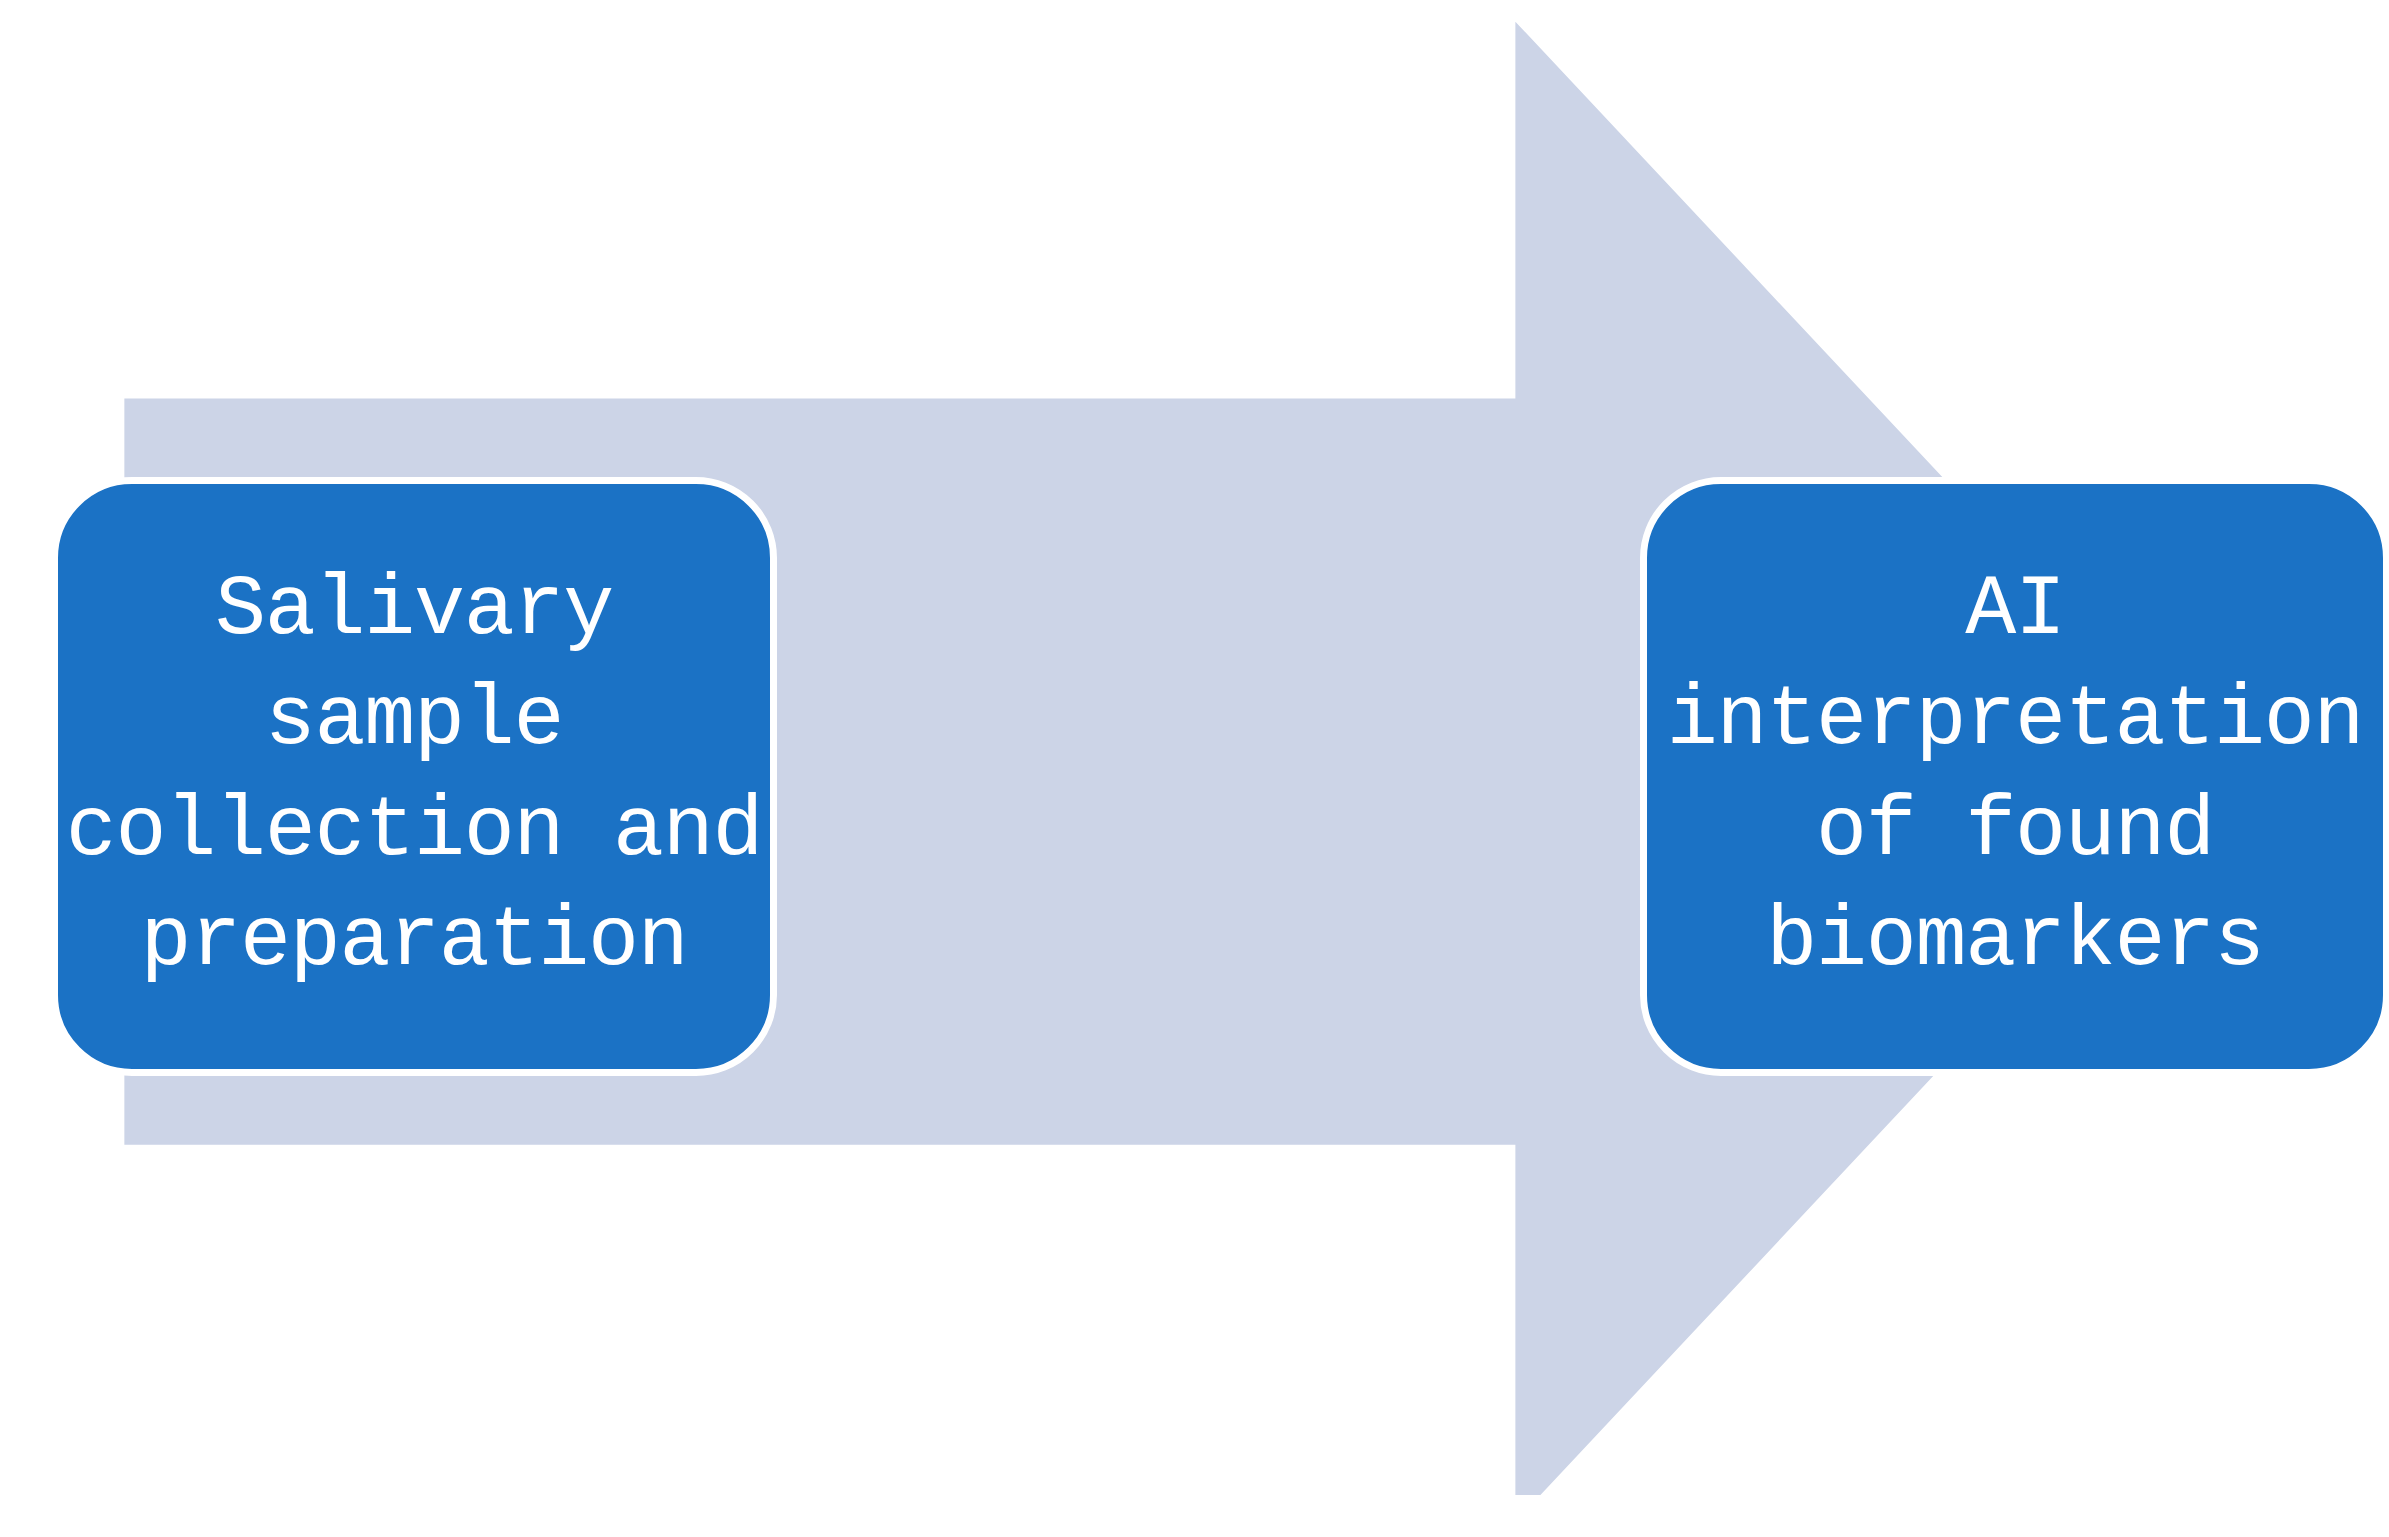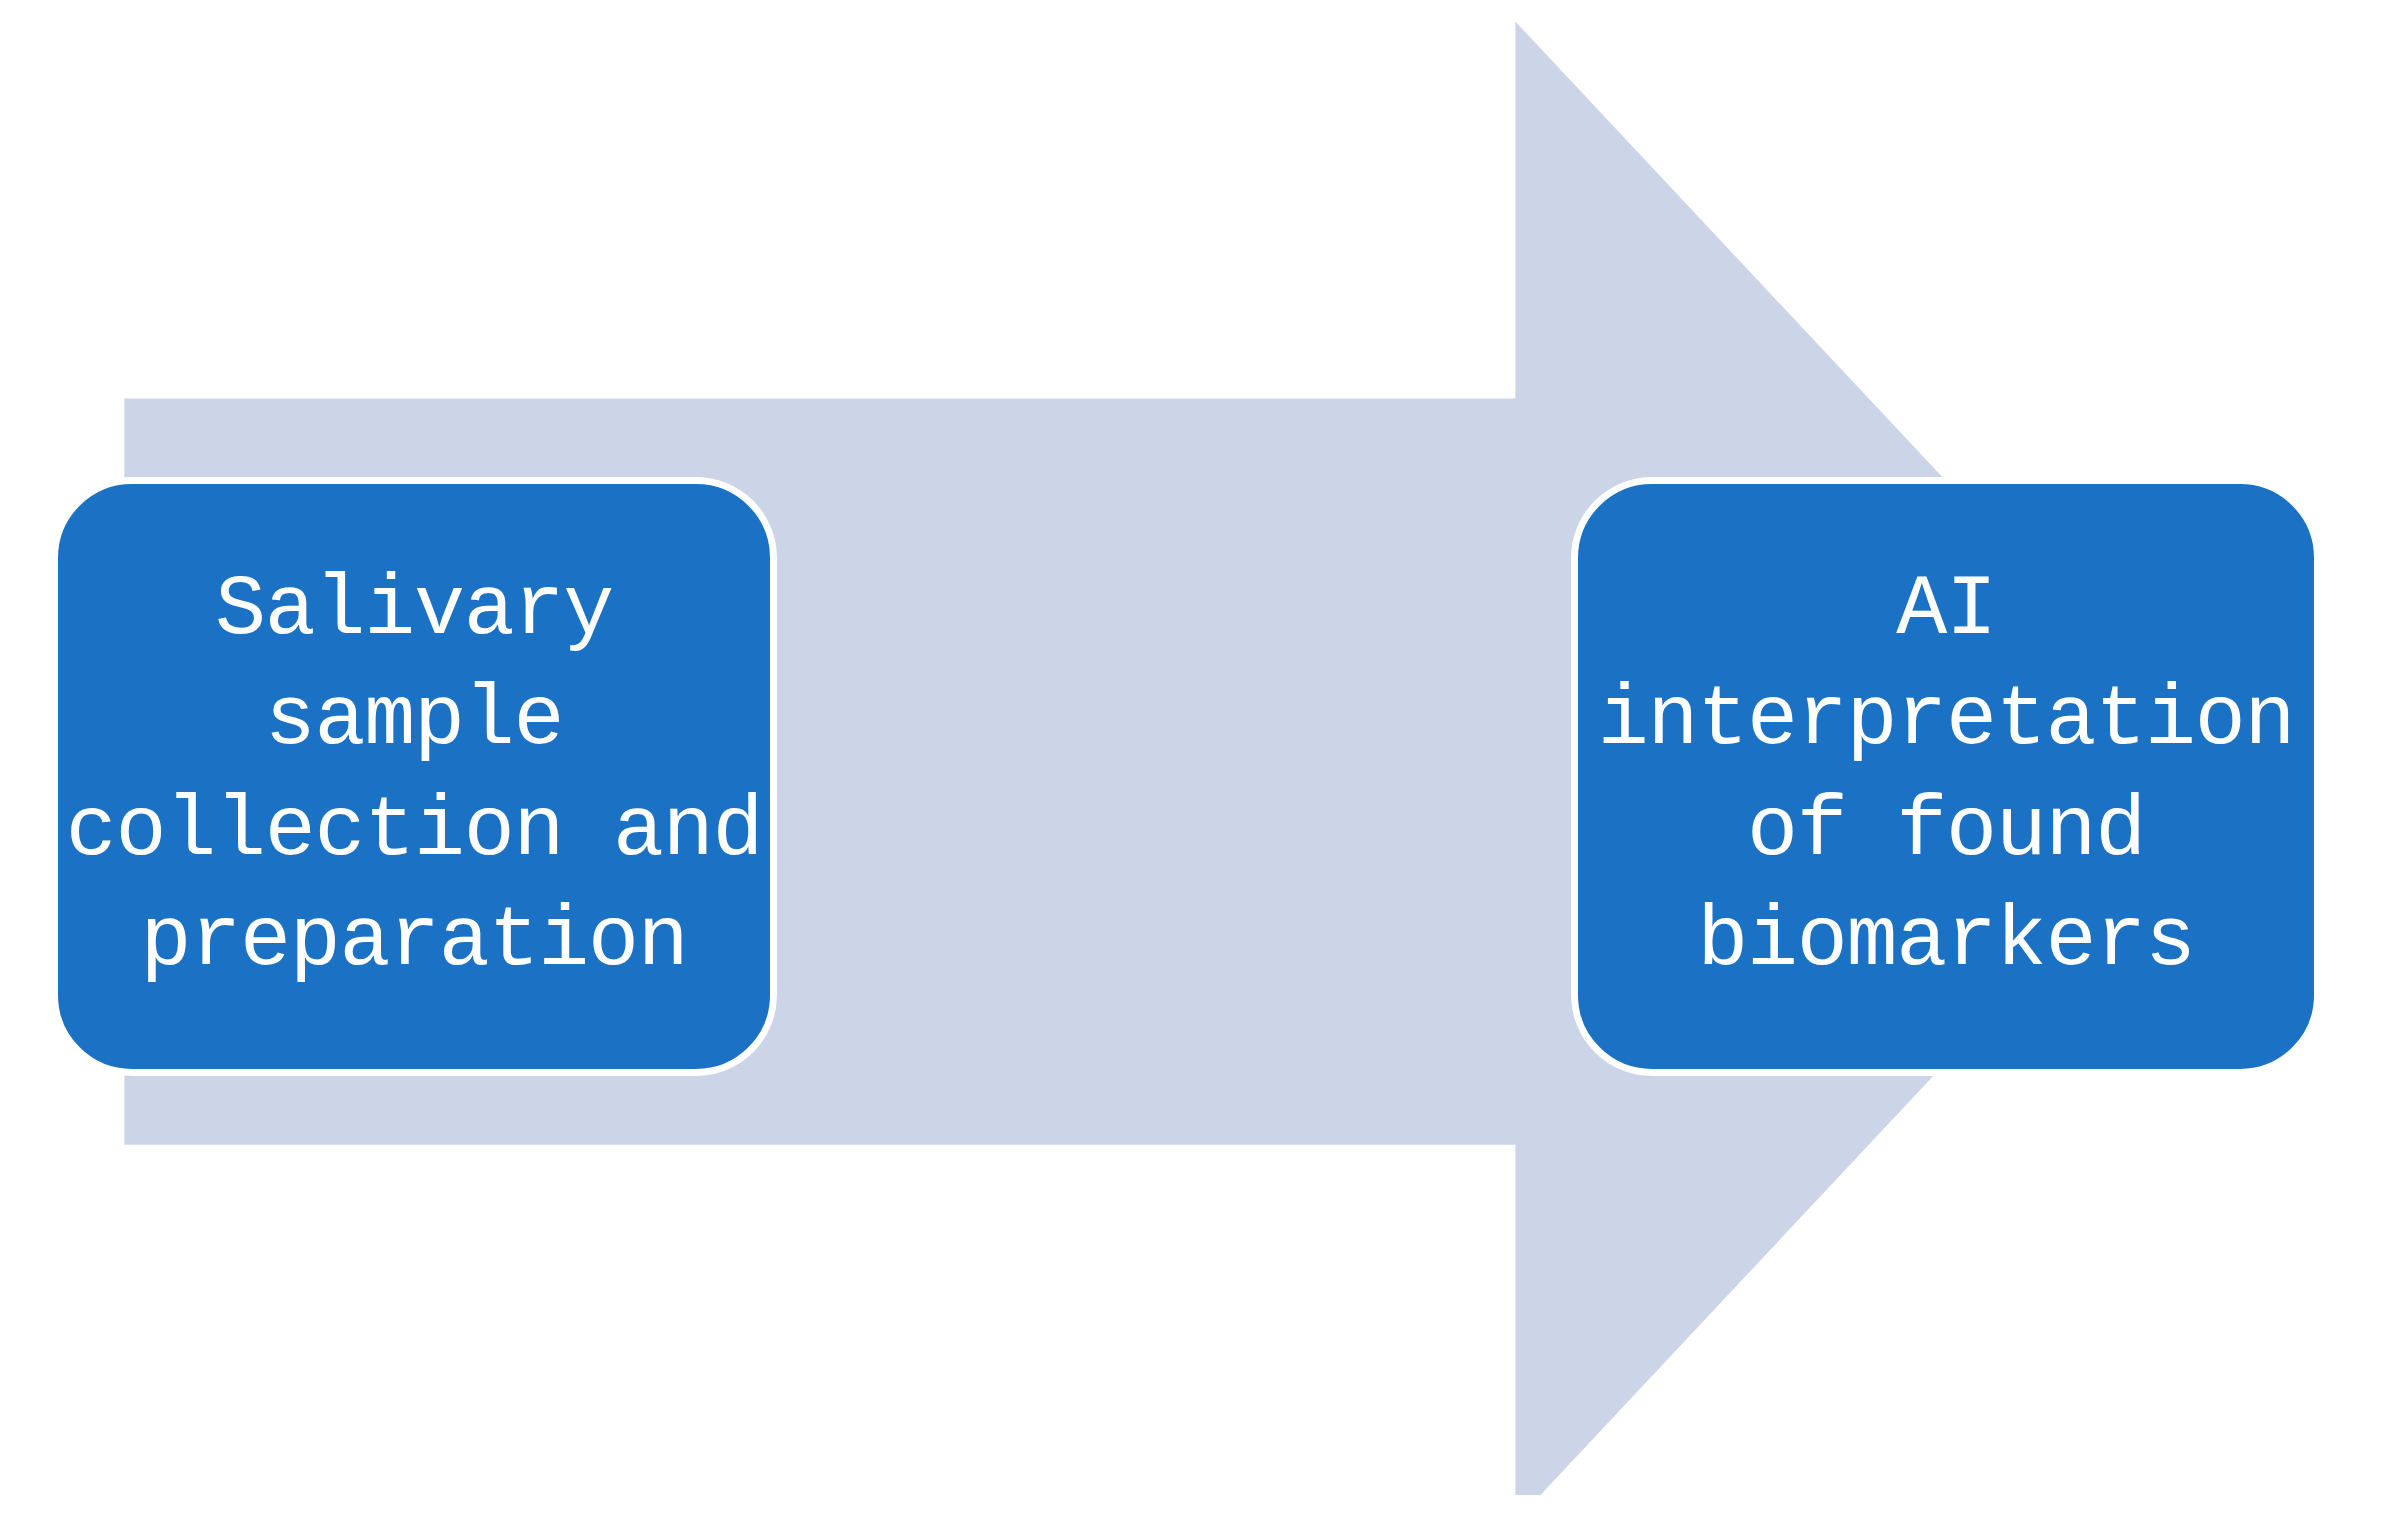--- a/index.html
+++ b/index.html
@@ -42,21 +42,21 @@
     letter-spacing: -0.015em;
   }
   .step-box .box-text {
     white-space: pre-line;
   }
   .step-box .box-text.para-2 {
     margin-top: 14px;
   }
   .step-1 { left: 51px;   width: 726px; }
   .step-2 { left: 815px; width: 753px; }
-  .step-3 { left: 1571px; width: 750px; }
+  .step-3 { left: 1640px; width: 750px; }
 </style>
 </head>
 <body>
 
 <div class="canvas">
 
   <svg class="arrow-svg" viewBox="0 0 3112 2003" xmlns="http://www.w3.org/2000/svg" aria-hidden="true">
     <polygon points="162,519 1974,519 1974,28 2890,1005 1974,1982 1974,1491 162,1491" fill="#CCD4E7"></polygon>
   </svg>
 

